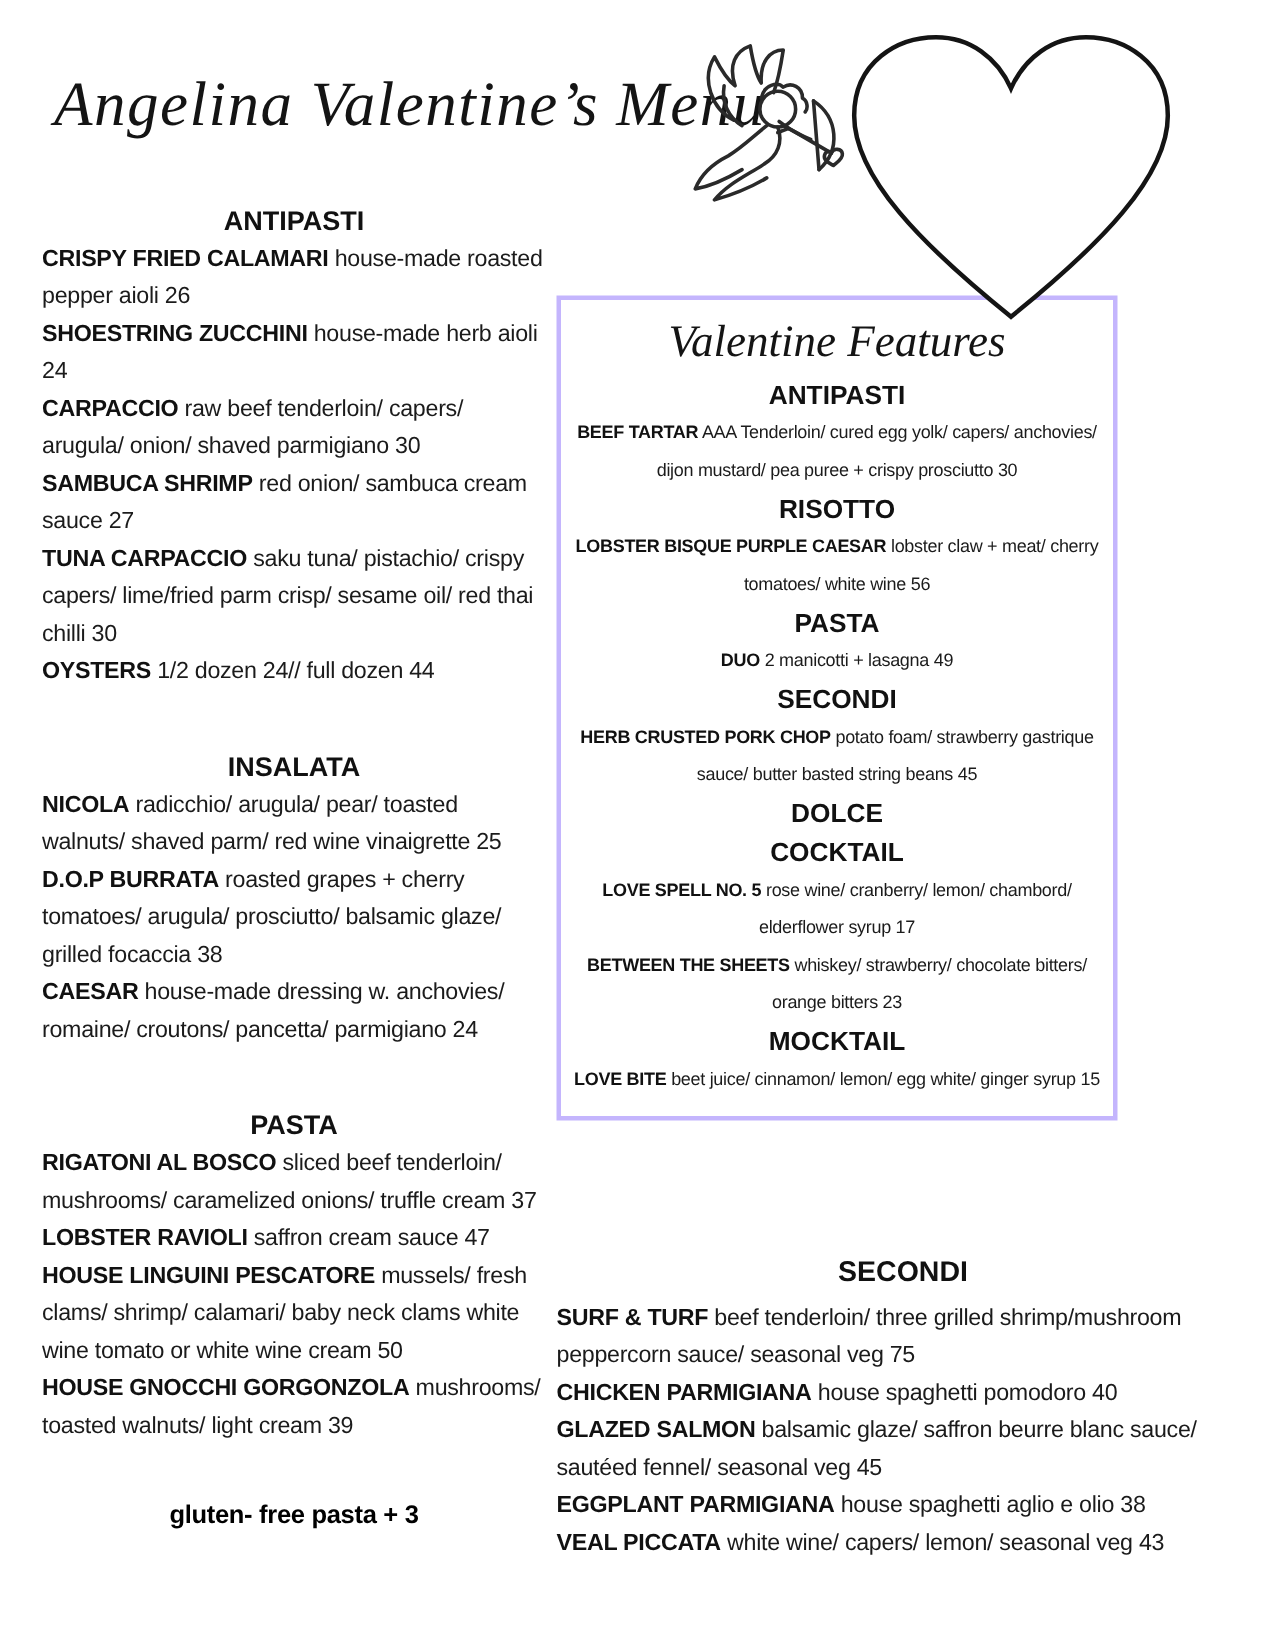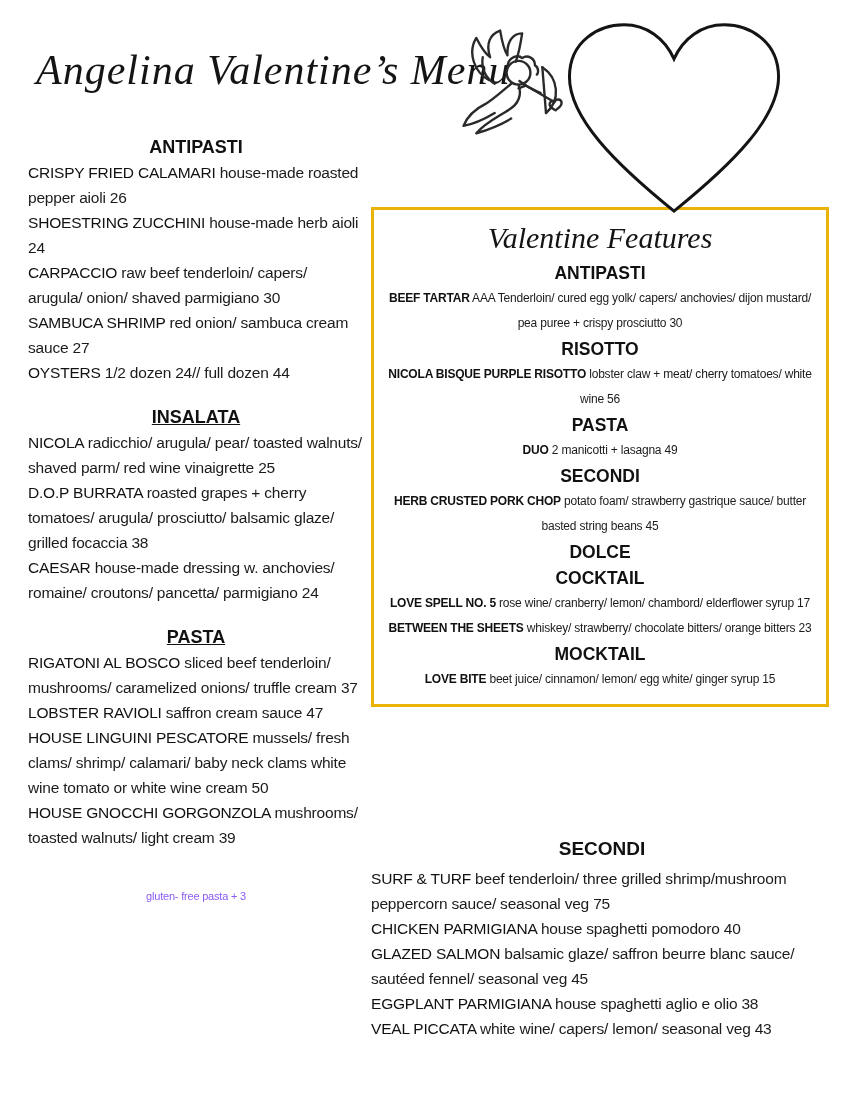--- a/index.html
+++ b/index.html
@@ -19,31 +19,31 @@
 
   
   .left-col{
     position:absolute;left:28px;top:134px;width:336px;
     font-size:15.5px;line-height:25px;letter-spacing:-0.2px;
   }
   .left-col h3{
     text-align:center;font-size:18px;line-height:26px;margin:0;color:#111;
     letter-spacing:0;
   }
-  .left-col h3.mt{margin-top:19px;text-decoration:underline;}
+  .left-col h3.mt{margin-top:38px;}
   .item{margin:0;}
-  .item b{font-weight:400;color:#111;}
+  .item b{font-weight:700;color:#111;}
   .gluten-note{
-    text-align:center;font-weight:400;font-size:11px;margin-top:34px;color:#8b5cf6;
+    text-align:center;font-weight:700;font-size:17px;margin-top:34px;color:#000000;
   }
 
   
   .features-box{
-    position:absolute;left:371px;top:207px;width:458px;box-sizing:border-box;
-    border:3px solid #eab308;background:#fff;text-align:center;
+    position:absolute;left:371px;top:197px;width:374px;box-sizing:border-box;
+    border:3px solid #c4b5fd;background:#fff;text-align:center;
     padding:6px 5px 12px 5px;z-index:1;
   }
   .features-title{font-size:30px;line-height:44px;margin:0;}
   .features-box h3{font-size:17.5px;line-height:26px;margin:0;color:#111;}
   .fitem{margin:0;font-size:12px;line-height:25px;letter-spacing:-0.2px;}
   .fitem b{font-weight:700;color:#111;}
 
   
   .secondi-section{
     position:absolute;left:371px;top:836px;width:462px;
@@ -78,20 +78,21 @@
 <svg class="big-heart" viewBox="0 0 100 88" aria-hidden="true">
   <path d="M50 85 C24 64 4 44 4 26 C4 10 17 3 28 3 C38 3 46 9 50 18 C54 9 62 3 72 3 C83 3 96 10 96 26 C96 44 76 64 50 85 Z" fill="#ffffff" stroke="#141414" stroke-width="3" vector-effect="non-scaling-stroke"></path>
 </svg>
 
 <div class="left-col">
   <h3>ANTIPASTI</h3>
   <p class="item"><b>CRISPY FRIED CALAMARI</b> <span>house-made roasted pepper aioli 26</span></p>
   <p class="item"><b>SHOESTRING ZUCCHINI</b> <span>house-made herb aioli 24</span></p>
   <p class="item"><b>CARPACCIO</b> <span>raw beef tenderloin/ capers/ arugula/ onion/ shaved parmigiano 30</span></p>
   <p class="item"><b>SAMBUCA SHRIMP</b> <span>red onion/ sambuca cream sauce 27</span></p>
+  <p class="item"><b>TUNA CARPACCIO</b> <span>saku tuna/ pistachio/ crispy capers/ lime/fried parm crisp/ sesame oil/ red thai chilli 30</span></p>
   <p class="item"><b>OYSTERS</b> <span>1/2 dozen 24// full dozen 44</span></p>
 
   <h3 class="mt">INSALATA</h3>
   <p class="item"><b>NICOLA</b> <span>radicchio/ arugula/ pear/ toasted walnuts/ shaved parm/ red wine vinaigrette  25</span></p>
   <p class="item"><b>D.O.P BURRATA</b> <span>roasted grapes + cherry tomatoes/ arugula/ prosciutto/ balsamic glaze/ grilled focaccia 38</span></p>
   <p class="item"><b>CAESAR</b> <span>house-made dressing w. anchovies/ romaine/ croutons/ pancetta/ parmigiano 24</span></p>
 
   <h3 class="mt">PASTA</h3>
   <p class="item"><b>RIGATONI AL BOSCO</b> <span>sliced beef tenderloin/ mushrooms/ caramelized onions/ truffle cream  37</span></p>
   <p class="item"><b>LOBSTER RAVIOLI</b> <span>saffron cream sauce 47</span></p>
@@ -101,21 +102,21 @@
   <p class="gluten-note">gluten- free pasta + 3</p>
 </div>
 
 <div class="features-box">
   <div class="features-title script">Valentine Features</div>
 
   <h3>ANTIPASTI</h3>
   <p class="fitem"><b>BEEF TARTAR</b> <span>AAA Tenderloin/ cured egg yolk/ capers/ anchovies/ dijon mustard/ pea puree  + crispy prosciutto 30</span></p>
 
   <h3>RISOTTO</h3>
-  <p class="fitem"><b>NICOLA BISQUE PURPLE RISOTTO</b> <span>lobster claw + meat/ cherry tomatoes/ white wine 56</span></p>
+  <p class="fitem"><b>LOBSTER BISQUE PURPLE CAESAR</b> <span>lobster claw + meat/ cherry tomatoes/ white wine 56</span></p>
 
   <h3>PASTA</h3>
   <p class="fitem"><b>DUO</b> <span>2 manicotti + lasagna 49</span></p>
 
   <h3>SECONDI</h3>
   <p class="fitem"><b>HERB CRUSTED PORK CHOP</b> <span>potato foam/ strawberry gastrique sauce/ butter basted string beans 45</span></p>
 
   <h3>DOLCE</h3>
 
   <h3>COCKTAIL</h3>

